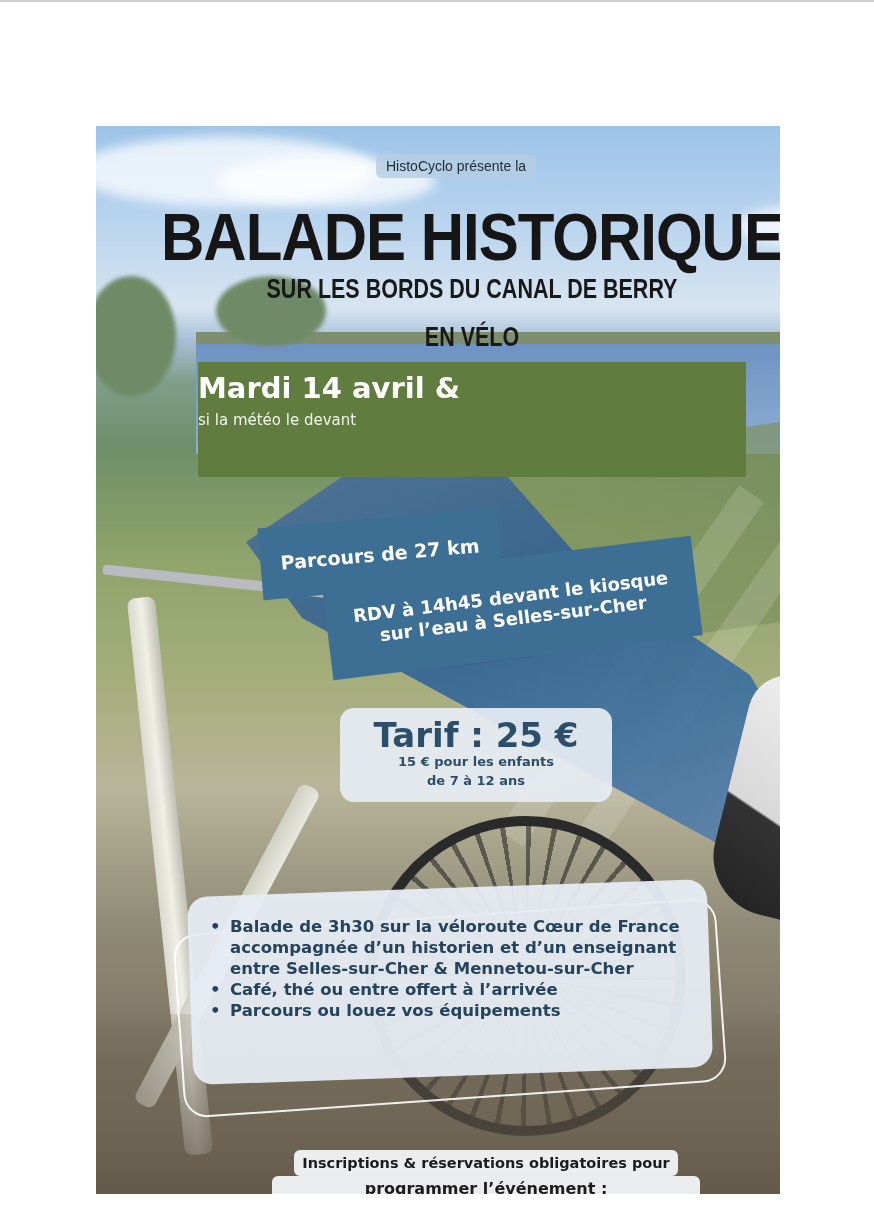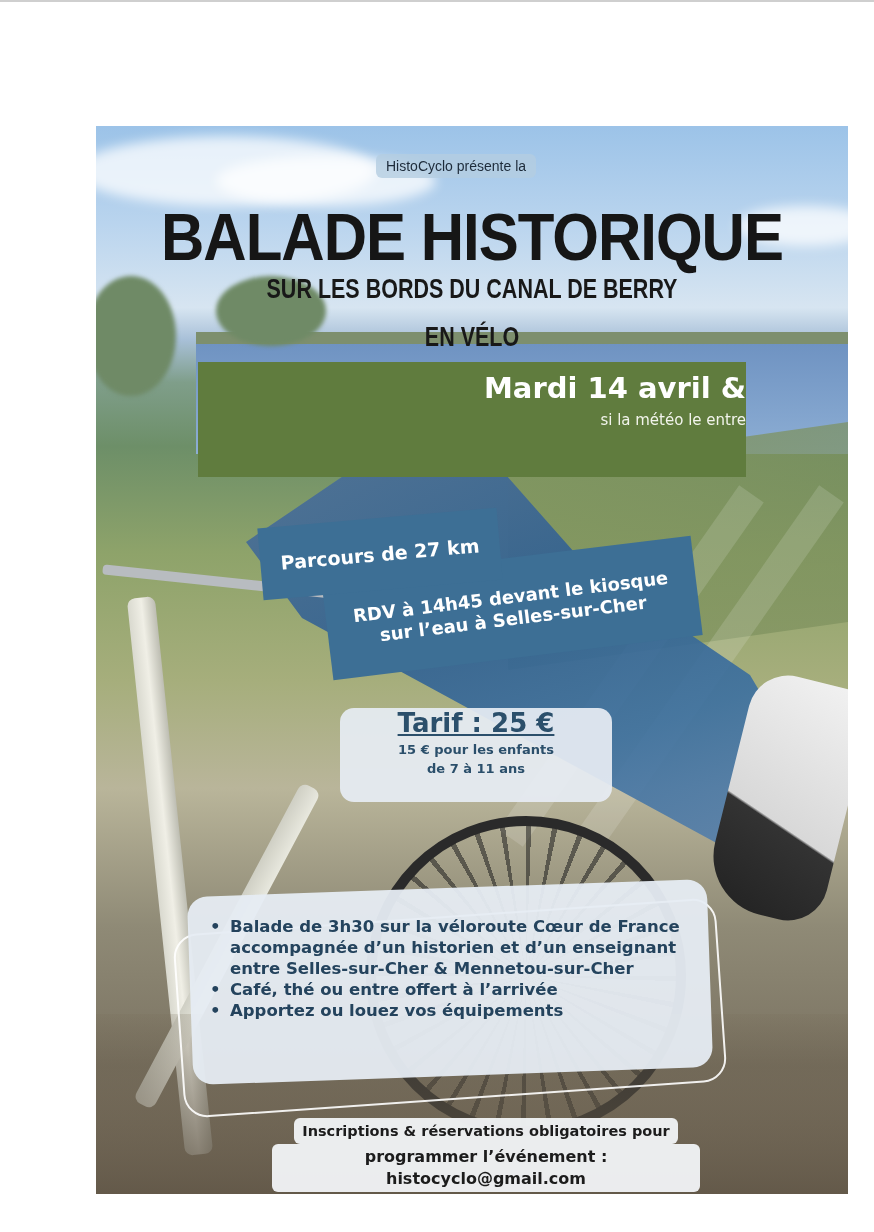--- a/index.html
+++ b/index.html
@@ -1,58 +1,58 @@
 <!DOCTYPE html>
 <html><head>
 <meta charset="utf-8">
 <style>
   html,body{margin:0;padding:0;}
   body{width:874px;height:1232px;background:#ffffff;position:relative;overflow:hidden;font-family:"DejaVu Sans",sans-serif;}
   .top-line{position:absolute;left:0;top:0;width:874px;height:2px;background:#cfcfcf;}
-  .flyer{position:absolute;left:96px;top:126px;width:752px;height:1068px;overflow:hidden;
+  .flyer{position:absolute;left:96px;top:126px;width:684px;height:1068px;overflow:hidden;
     background:linear-gradient(180deg,#9cc3e8 0%,#b9d4ee 9%,#d7e5f1 17%,#a8c0d8 20%,#7f9e8a 24%,#6d8f68 30%,#8ea36a 40%,#a6ae7c 52%,#b9b59a 62%,#8f8a76 75%,#7b7362 88%,#9a8e7a 100%);}
   .sky-cloud{position:absolute;border-radius:50%;background:rgba(255,255,255,0.75);filter:blur(6px);}
   .water{position:absolute;left:100px;top:218px;width:652px;height:110px;background:linear-gradient(180deg,#6f93c2,#8daed4);}
   .shore{position:absolute;left:100px;top:206px;width:652px;height:14px;background:#7d8f6e;}
   .tree{position:absolute;border-radius:50%;background:#6f8a66;filter:blur(2px);}
   .greenzone{position:absolute;right:0;top:320px;width:340px;height:200px;background:linear-gradient(135deg,rgba(130,150,95,0.85),rgba(120,140,90,0.6));transform:skewY(-8deg);}
   .jeans{position:absolute;left:150px;top:340px;width:560px;height:380px;background:linear-gradient(160deg,#4c6f9a,#2f5f92 40%,#3b6fa0 70%,#5a82ad);clip-path:polygon(20% 0,45% 0,60% 25%,90% 55%,100% 80%,85% 100%,60% 80%,35% 60%,10% 40%,0 20%);opacity:0.9;}
   .shoe{position:absolute;left:632px;top:552px;width:120px;height:240px;background:linear-gradient(200deg,#f2f2f2,#d8d8d8 60%,#333 61%,#222);border-radius:40px 20px 40px 60px;transform:rotate(14deg);}
   .bike-bar{position:absolute;left:6px;top:452px;width:260px;height:10px;background:#b8bcc0;border-radius:4px;transform:rotate(6deg);}
   .bike-frame{position:absolute;left:60px;top:470px;width:28px;height:560px;background:linear-gradient(90deg,#d9d9cf,#f0efe6,#bdbdb2);transform:rotate(-6deg);border-radius:8px;}
   .bike-frame2{position:absolute;left:120px;top:640px;width:22px;height:360px;background:linear-gradient(90deg,#cfcfc4,#e8e8de);transform:rotate(28deg);border-radius:8px;}
   .wheel{position:absolute;left:270px;top:690px;width:300px;height:300px;border-radius:50%;border:10px solid #2a2a2a;background:repeating-conic-gradient(rgba(30,30,30,0.55) 0deg 2deg,transparent 2deg 10deg);}
   .ground{position:absolute;left:0;bottom:0;width:752px;height:180px;background:linear-gradient(180deg,rgba(120,110,90,0.2),rgba(90,80,65,0.85));}
   .stripe{position:absolute;background:rgba(255,255,255,0.14);transform:rotate(35deg);}
 
   .presenter{position:absolute;left:280px;top:28px;padding:4px 10px;border-radius:6px;background:rgba(180,205,225,0.8);font-size:14px;color:#1d2b3a;font-family:"Liberation Sans",sans-serif;}
   .title{position:absolute;left:0;width:752px;top:78px;text-align:center;font-family:"Liberation Sans",sans-serif;font-weight:bold;font-size:60px;letter-spacing:-1px;color:#161616;transform:scaleY(1.12);transform-origin:top;line-height:1;}
   .subtitle{position:absolute;left:0;width:752px;top:150px;text-align:center;font-family:"Liberation Sans",sans-serif;font-weight:bold;font-size:25px;color:#181818;transform:scaleX(0.86) scaleY(1.1);line-height:1;}
   .subtitle2{position:absolute;left:0;width:752px;top:198px;text-align:center;font-family:"Liberation Sans",sans-serif;font-weight:bold;font-size:25px;color:#181818;transform:scaleX(0.86) scaleY(1.1);line-height:1;}
 
-  .date-box{position:absolute;left:102px;top:236px;width:548px;height:115px;background:#607c3e;text-align:right;color:#fff;}
+  .date-box{position:absolute;left:102px;top:236px;width:548px;height:115px;background:#607c3e;text-align:left;color:#fff;}
   .date-line{font-family:"DejaVu Sans",sans-serif;font-weight:bold;font-size:29px;line-height:32px;}
   .date-line.first{margin-top:10px;}
   .date-note{font-size:15px;margin-top:7px;color:#f2f4ec;}
 
   .blue-box{position:absolute;background:#3d6f95;color:#fff;font-family:"DejaVu Sans",sans-serif;font-weight:bold;text-align:center;}
   .parcours{left:164px;top:392px;width:240px;height:72px;transform:rotate(-5deg);font-size:19px;line-height:72px;}
   .rdv{left:230px;top:432px;width:372px;height:100px;transform:rotate(-7deg);font-size:18px;line-height:22px;padding-top:28px;box-sizing:border-box;}
 
   .tarif-box{position:absolute;left:244px;top:582px;width:272px;height:94px;background:rgba(230,236,243,0.93);border-radius:14px;text-align:center;color:#2b4f6b;font-family:"DejaVu Sans",sans-serif;font-weight:bold;}
-  .tarif-main{font-size:26px;margin-top:0;line-height:30px;text-decoration:underline;}
+  .tarif-main{font-size:34px;margin-top:12px;line-height:30px;}
   .tarif-sub{font-size:13px;line-height:15px;margin-top:4px;}
 
   .info-box{position:absolute;left:94px;top:762px;width:520px;height:188px;background:rgba(230,236,243,0.95);border-radius:20px;transform:rotate(-2deg);}
   .info-outline{position:absolute;left:82px;top:790px;width:540px;height:180px;border:2px solid rgba(255,255,255,0.9);border-radius:24px;transform:rotate(-4deg);}
   .info-list{position:absolute;left:112px;top:790px;width:480px;margin:0;padding:0;list-style:none;color:#24435d;font-family:"DejaVu Sans",sans-serif;font-weight:bold;font-size:16.5px;line-height:21px;}
   .info-list li{position:relative;padding-left:22px;}
   .info-list li .bullet{position:absolute;left:2px;top:0;}
 
-  .contact-box{position:absolute;left:176px;top:992px;width:428px;height:56px;text-align:center;font-family:"DejaVu Sans",sans-serif;font-weight:bold;color:#1c1c1c;}
+  .contact-box{position:absolute;left:176px;top:1024px;width:428px;height:56px;text-align:center;font-family:"DejaVu Sans",sans-serif;font-weight:bold;color:#1c1c1c;}
   .contact-line{display:inline-block;background:rgba(240,242,245,0.96);border-radius:6px;padding:2px 8px;font-size:14.5px;line-height:22px;}
   .contact-line.l2{font-size:16px;}
 </style>
 </head>
 <body>
 
 <div class="top-line"></div>
 
 <div class="flyer">
 
@@ -74,40 +74,40 @@
   <div class="shoe"></div>
   <div class="ground"></div>
 
   <div class="presenter">HistoCyclo présente la</div>
   <div class="title">BALADE HISTORIQUE</div>
   <div class="subtitle">SUR LES BORDS DU CANAL DE BERRY</div>
   <div class="subtitle2">EN VÉLO</div>
 
   <div class="date-box">
     <div class="date-line first">Mardi 14 avril &amp;</div>
-    <div class="date-note">si la météo le entre</div>
+    <div class="date-note">si la météo le devant</div>
   </div>
 
   <div class="blue-box rdv">
     <div>RDV à 14h45 devant le kiosque</div>
     <div>sur l’eau à Selles-sur-Cher</div>
   </div>
   <div class="blue-box parcours">Parcours de 27 km</div>
 
   <div class="tarif-box">
     <div class="tarif-main">Tarif : 25 €</div>
     <div class="tarif-sub">15 € pour les enfants</div>
-    <div class="tarif-sub">de 7 à 11 ans</div>
+    <div class="tarif-sub">de 7 à 12 ans</div>
   </div>
 
   <div class="info-outline"></div>
   <div class="info-box"></div>
   <ul class="info-list">
     <li><span class="bullet">•</span><span>Balade de 3h30 sur la véloroute Cœur de France accompagnée d’un historien et d’un enseignant entre Selles-sur-Cher &amp; Mennetou-sur-Cher</span></li>
     <li><span class="bullet">•</span><span>Café, thé ou entre offert à l’arrivée</span></li>
-    <li><span class="bullet">•</span><span>Apportez ou louez vos équipements</span></li>
+    <li><span class="bullet">•</span><span>Parcours ou louez vos équipements</span></li>
   </ul>
 
   <div class="contact-box">
     <div class="contact-line">Inscriptions &amp; réservations obligatoires pour</div><br>
     <div class="contact-line l2">programmer l’événement : histocyclo@gmail.com</div>
   </div>
 </div>
 
 </body></html>

